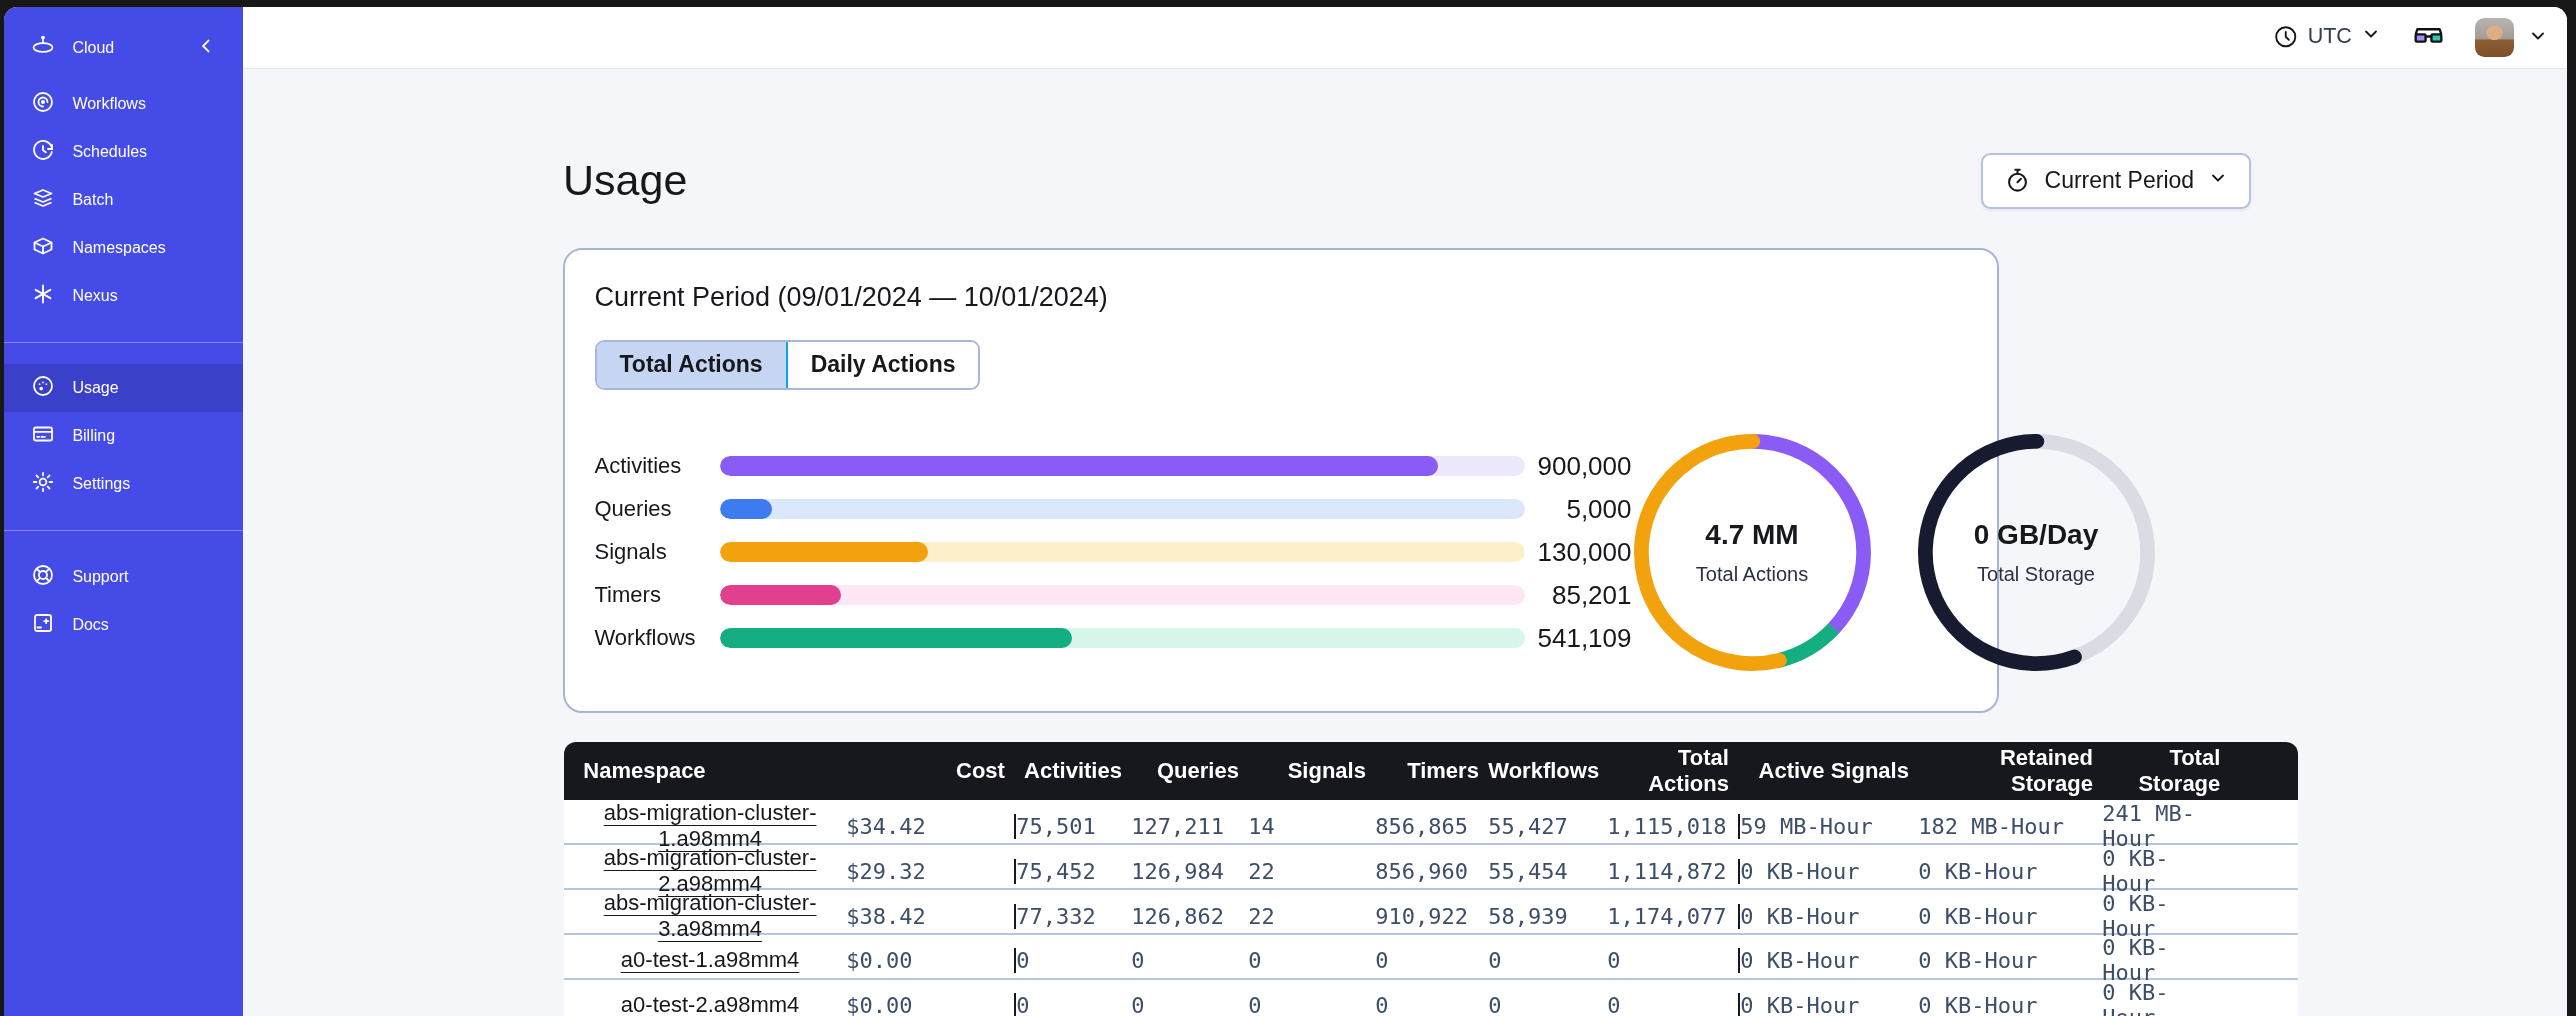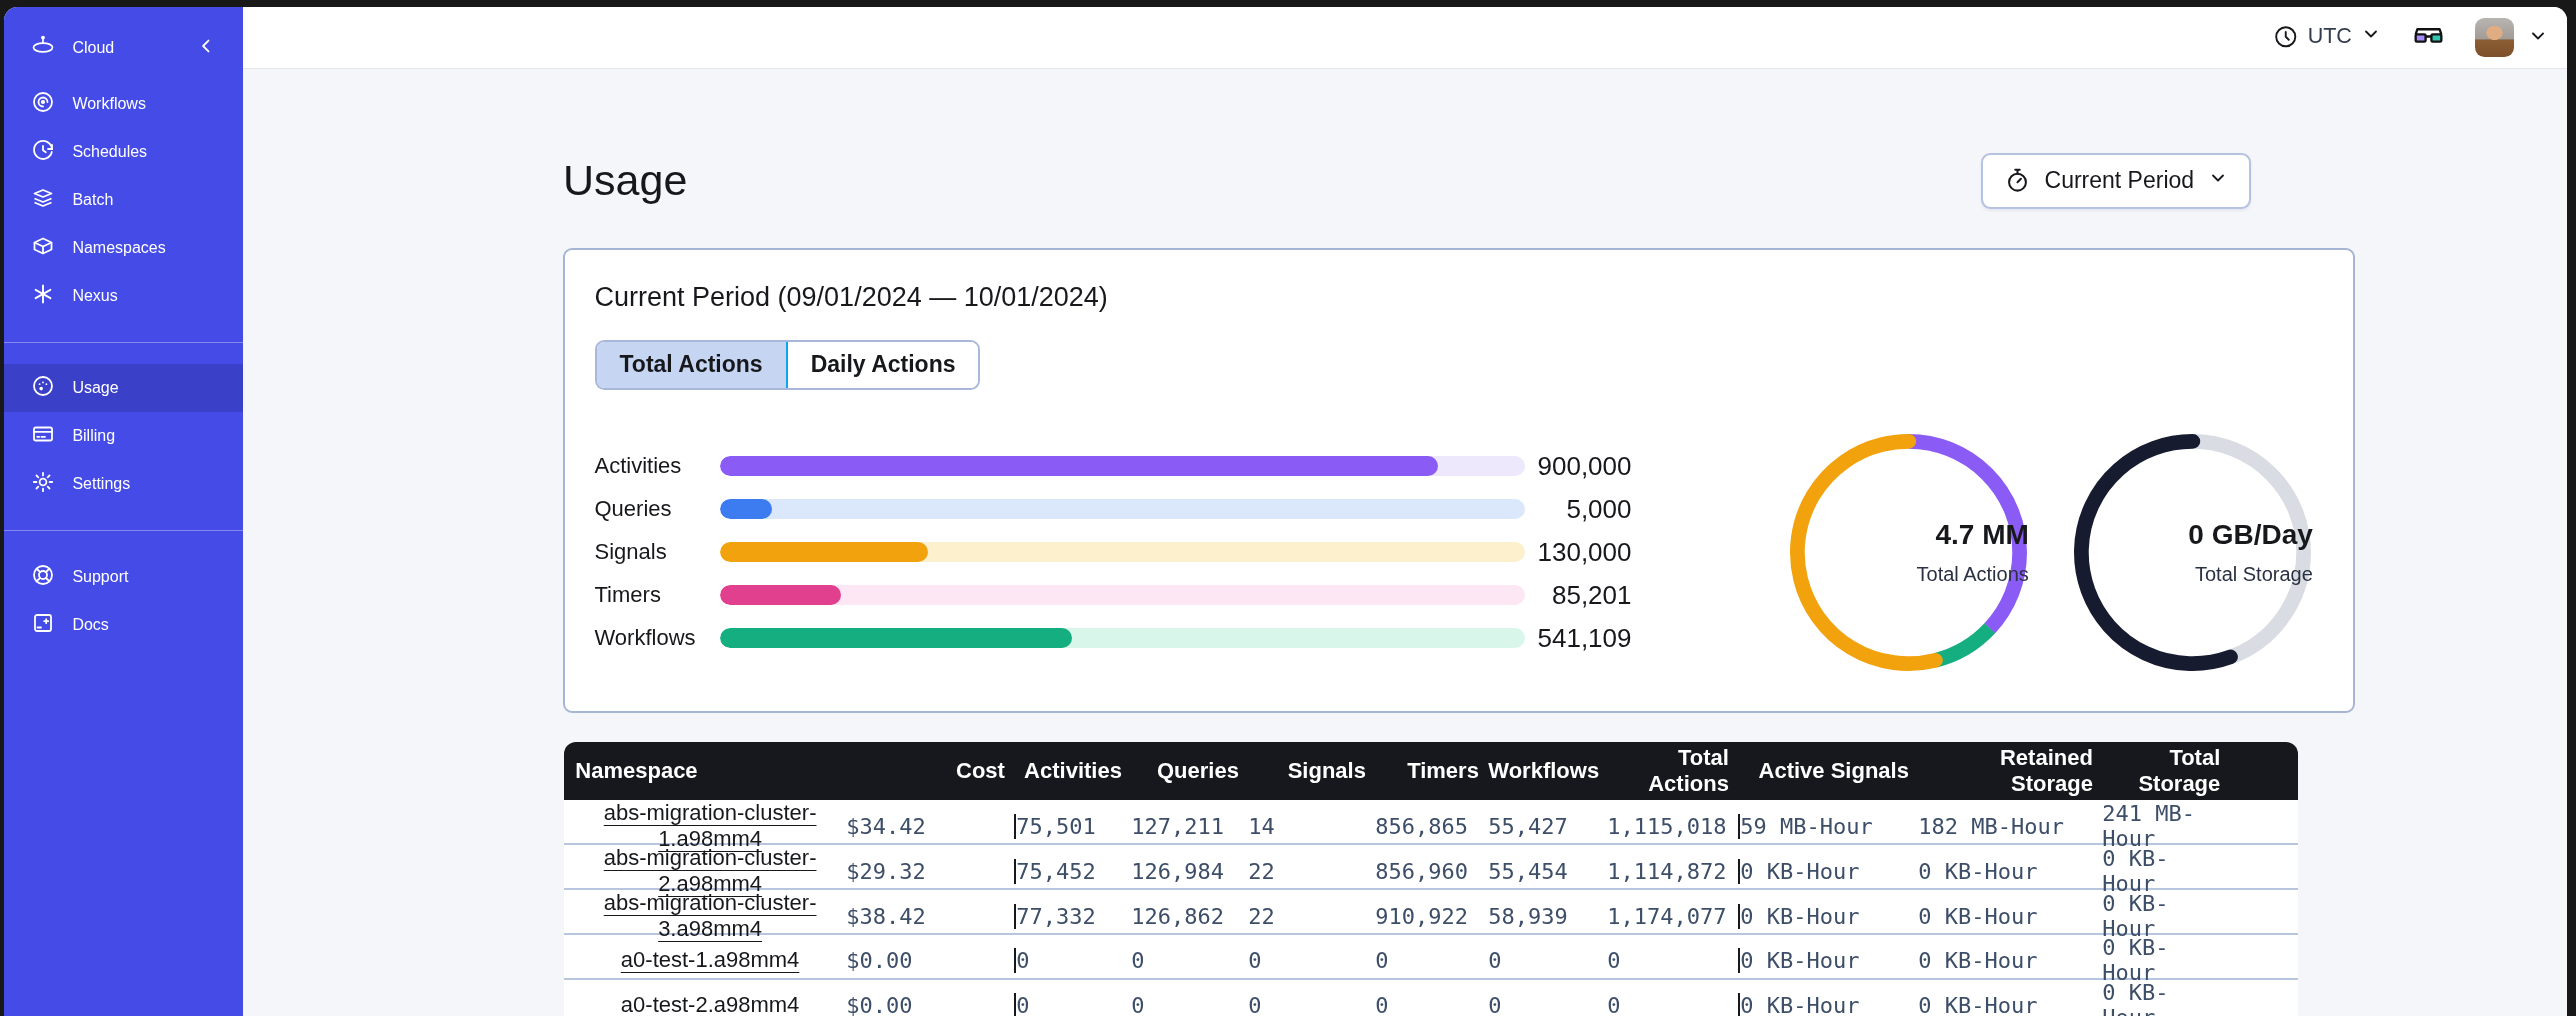--- a/index.html
+++ b/index.html
@@ -57,22 +57,22 @@
   .period-btn {
     height: 56px; background: #fff; border: 2px solid #B6C2E2; border-radius: 9.4px;
     display: flex; align-items: center; gap: 13.4px; padding: 0 21.5px; cursor: pointer;
     font-size: 23px; color: #17181C; box-shadow: 0 1.3px 2.7px rgba(40,60,120,.08);
   }
   .period-btn svg { width: 27px; height: 27px; }
   .period-btn .chev-sm svg { width: 20px; height: 20px; }
 
   
   .card {
-    width: 1792px; margin-top: 39px; background: #fff;
-    border: 2px solid #A6B5D3; border-radius: 9px; padding: 32px 29.5px 38px 29.5px;
+    width: 1436px; margin-top: 39px; background: #fff;
+    border: 2px solid #A6B5D3; border-radius: 19px; padding: 32px 29.5px 38px 29.5px;
   }
   .card-title { font-size: 27px; font-weight: 500; color: #17181C; }
   .seg {
     display: inline-flex; margin-top: 27px; border: 2px solid #A9B8DA;
     border-radius: 9.4px; overflow: hidden;
   }
   .seg-btn {
     height: 46px; padding: 0 23px; display: flex; align-items: center;
     background: #fff; font-size: 23px; font-weight: 600; color: #17181C;
     cursor: pointer; border: none; font-family: inherit;
@@ -87,37 +87,37 @@
   .bar-label { width: 125px; font-size: 22px; color: #17181C; }
   .bar-track { flex: 0 0 805px; height: 20px; border-radius: 10px; overflow: hidden; }
   .bar-fill { height: 100%; border-radius: 10px; }
   .bar-value { width: 107px; text-align: right; font-size: 26px; color: #17181C; }
 
   .donuts { display: flex; gap: 43px; margin-left: auto; margin-right: 10.7px; }
   .donut-box { position: relative; width: 241px; height: 241px; }
   .donut-box svg { width: 241px; height: 241px; }
   .donut-center {
     position: absolute; inset: 0; display: flex; flex-direction: column;
-    align-items: flex-end; justify-content: center; gap: 12px; text-align: center;
+    align-items: center; justify-content: center; gap: 12px; text-align: center;
   }
   .donut-value { font-size: 28px; font-weight: 600; color: #17181C; }
   .donut-label { font-size: 20px; color: #2A3142; }
 
   
   .usage-table { width: 1734px; margin-top: 29.5px; margin-left: 1.3px; }
   .t-grid {
     display: grid;
     grid-template-columns: 282px 168px 117px 117px 127px 113px 119px 131px 180px 184px 197px;
   }
   .t-head {
     background: #17181D; color: #fff; border-radius: 12px 12px 0 0;
     height: 58px; align-items: center; font-size: 22px; font-weight: 600;
   }
   .t-head > div { text-align: right; padding-right: 9.4px; }
-  .t-head .c-ns { text-align: left; padding-left: 11px; }
+  .t-head .c-ns { text-align: left; padding-left: 19px; }
   .t-head .c-last { padding-right: 79px; }
   .t-row {
     background: #fff; height: 43px; align-items: center;
     font-family: "DejaVu Sans Mono", "Liberation Mono", monospace;
     font-size: 22px; color: #3D4E68;
   }
   .t-row + .t-row { border-top: 2px solid #B7C5DE; height: 45px; }
   .t-row > div { padding-right: 9.4px; }
   .t-row .c-ns { text-align: center; padding-left: 19px; }
   .t-row .c-last { padding-right: 79px; }

